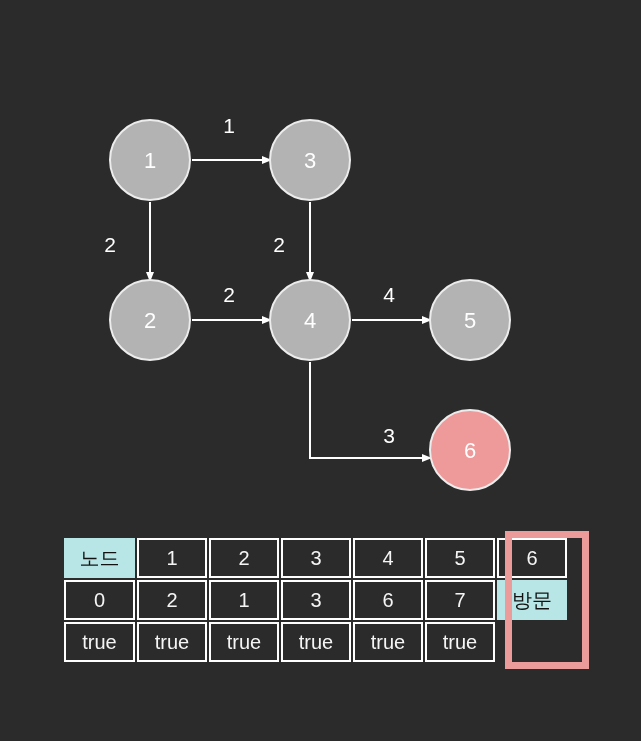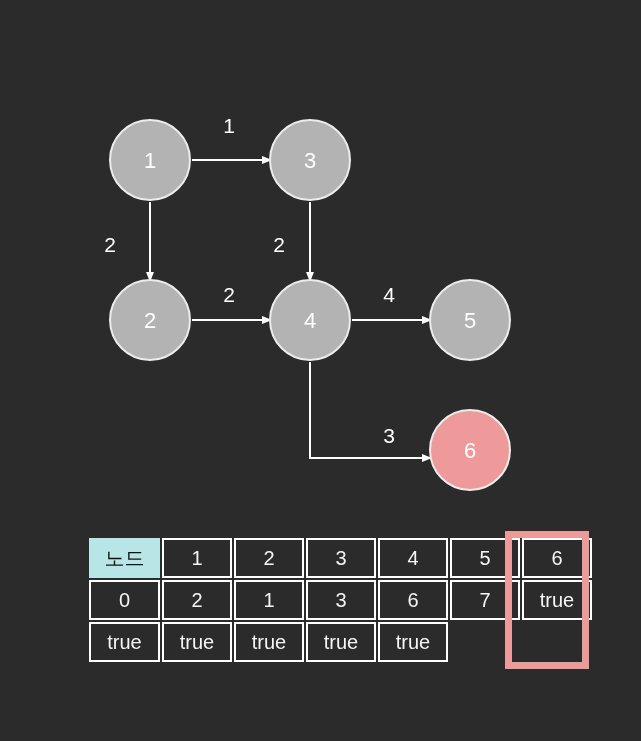--- a/index.html
+++ b/index.html
@@ -50,21 +50,21 @@
     font-size: 22px;
     font-weight: 500;
     text-anchor: middle;
     dominant-baseline: central;
     font-family: "Liberation Sans", sans-serif;
   }
 
   
   #state-table {
     position: absolute;
-    left: 89px;
+    left: 64px;
     top: 538px;
     display: grid;
     grid-template-columns: 71px repeat(6, 70px);
     grid-auto-rows: 40px;
     column-gap: 2px;
     row-gap: 2px;
   }
   .cell {
     display: flex;
     align-items: center;
@@ -137,20 +137,21 @@
       <div class="cell data-cell">3</div>
       <div class="cell data-cell">4</div>
       <div class="cell data-cell">5</div>
       <div class="cell data-cell">6</div>
       <div class="cell data-cell">0</div>
       <div class="cell data-cell">2</div>
       <div class="cell data-cell">1</div>
       <div class="cell data-cell">3</div>
       <div class="cell data-cell">6</div>
       <div class="cell data-cell">7</div>
+      <div class="cell header-cell">방문</div>
       <div class="cell data-cell">true</div>
       <div class="cell data-cell">true</div>
       <div class="cell data-cell">true</div>
       <div class="cell data-cell">true</div>
       <div class="cell data-cell">true</div>
       <div class="cell data-cell">true</div>
     </div>
 
   <div id="highlight-frame"></div>
 

